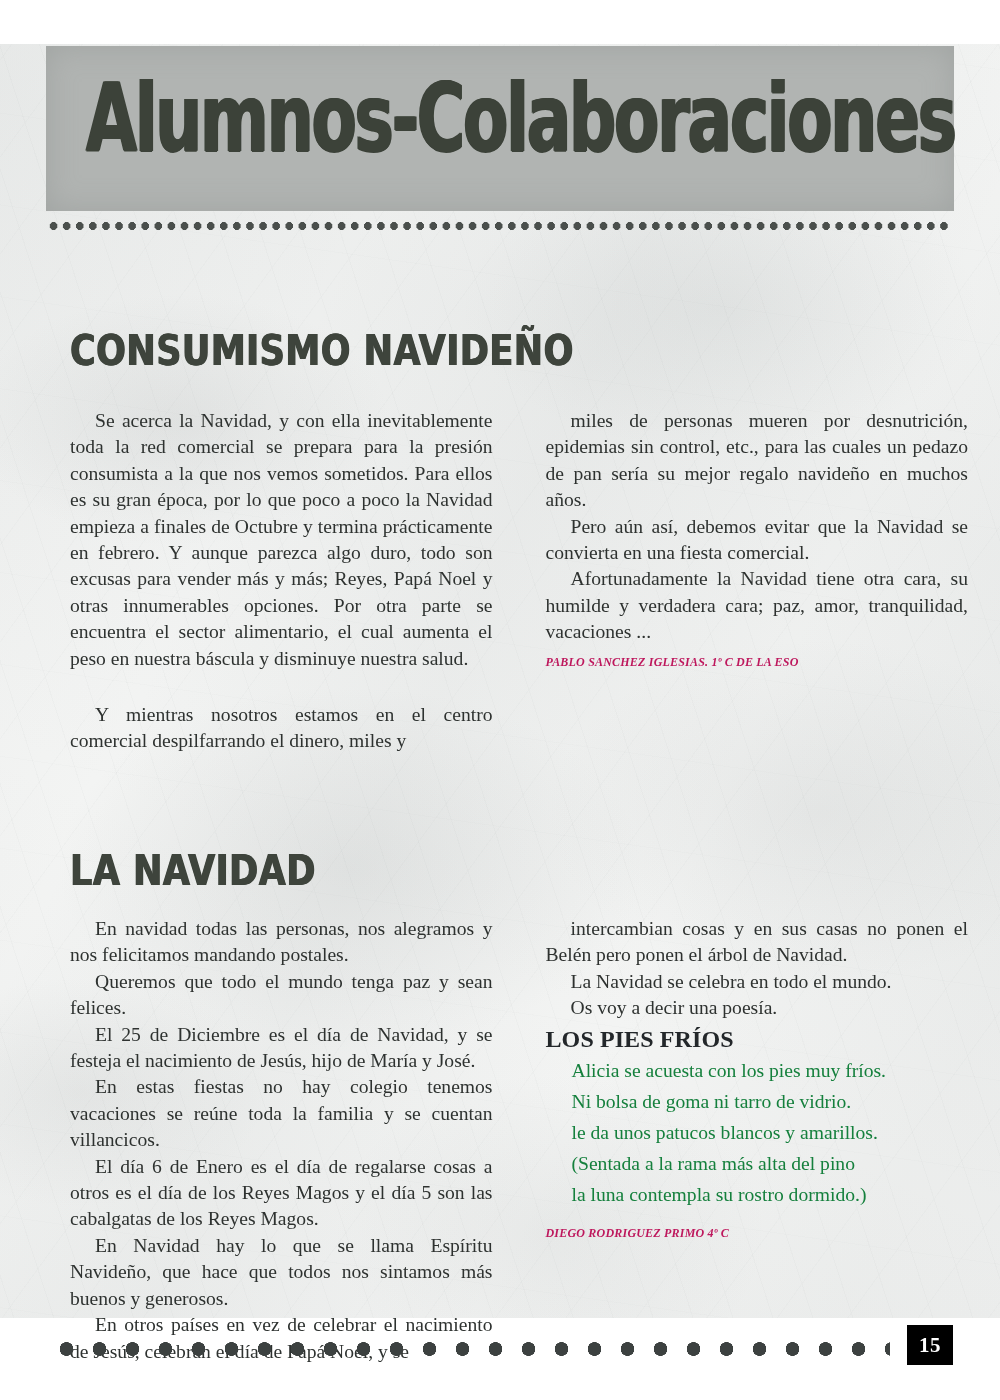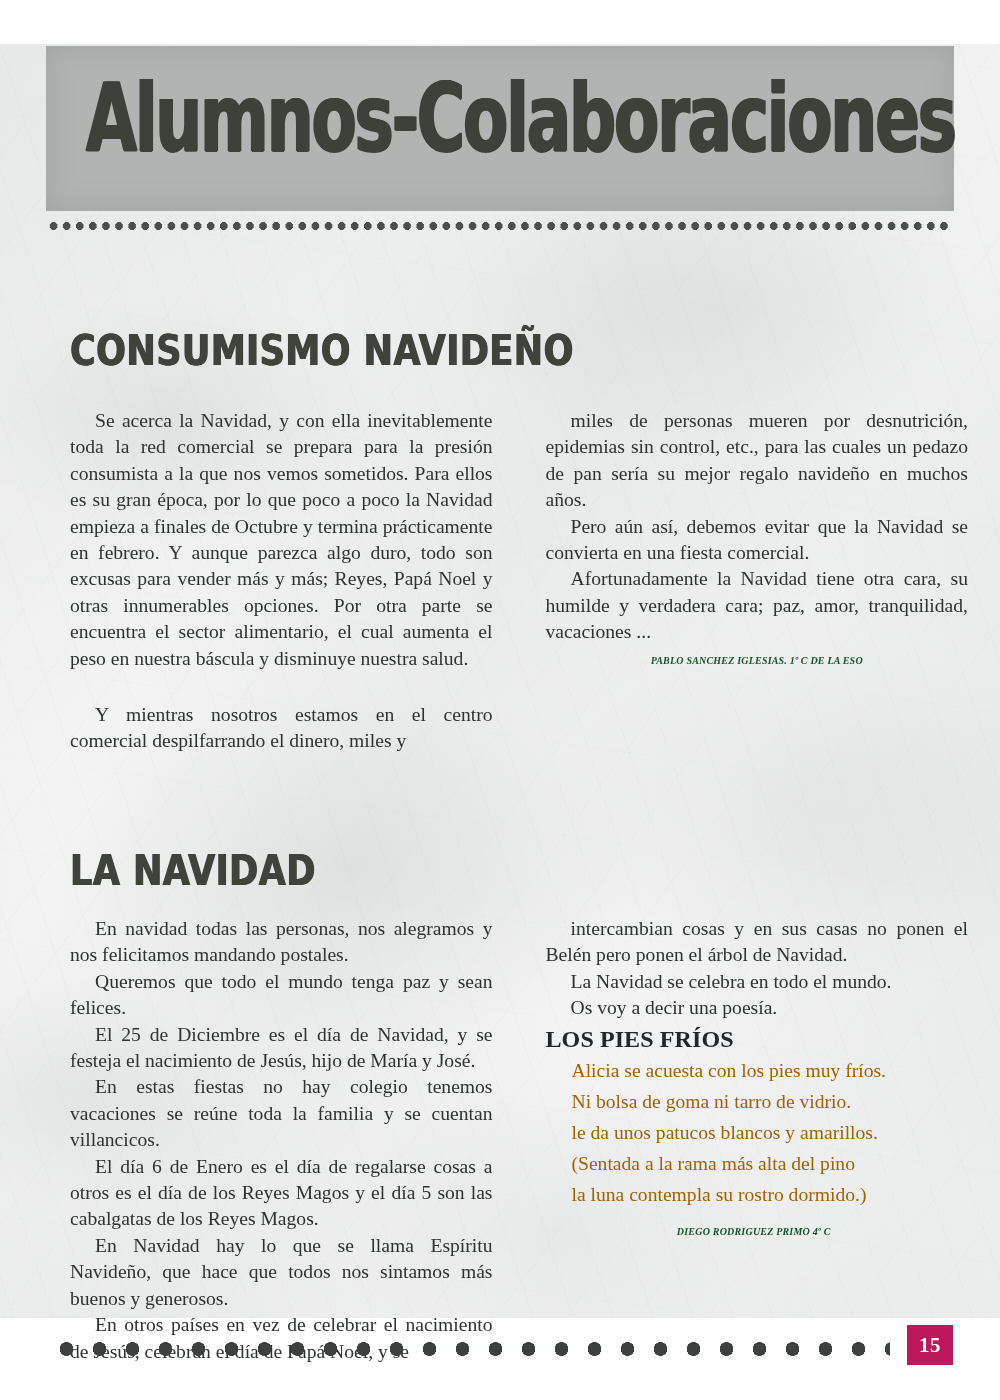--- a/index.html
+++ b/index.html
@@ -108,21 +108,21 @@
     background-position: 0 0;
   }
 
   
   .page-chip {
     position: absolute;
     left: 907px;
     top: 1325px;
     width: 46px;
     height: 40px;
-    background: #be185d;
+    background: #000000;
     color: #ffffff;
     font-family: "Liberation Serif", serif;
     font-weight: 700;
     font-size: 21px;
     display: flex;
     align-items: center;
     justify-content: center;
     letter-spacing: 0.5px;
   }
 
@@ -156,40 +156,40 @@
     color: #2e3230;
     text-align: justify;
     text-indent: 25px;
     hyphens: none;
   }
 
   .byline {
     font-family: "Liberation Serif", serif;
     font-style: italic;
     font-weight: 600;
-    font-size: 10px;
+    font-size: 12px;
     letter-spacing: 0.2px;
-    color: #14532d;
-    text-align: center;
+    color: #be185d;
+    text-align: left;
     margin-top: 9px;
   }
 
   .poem-title {
     font-family: "Liberation Serif", serif;
     font-weight: 700;
     font-size: 24px;
     color: #23272a;
     margin: 4px 0 2px 0;
     letter-spacing: 0.1px;
   }
   .poem-line {
     font-family: "Liberation Serif", serif;
     font-size: 19.6px;
     line-height: 31px;
-    color: #a16207;
+    color: #15803d;
     padding-left: 26px;
     white-space: nowrap;
   }
 
   .spacer-sm { height: 9px; }
 </style>
 </head>
 <body>
 
 <div class="page"></div>

